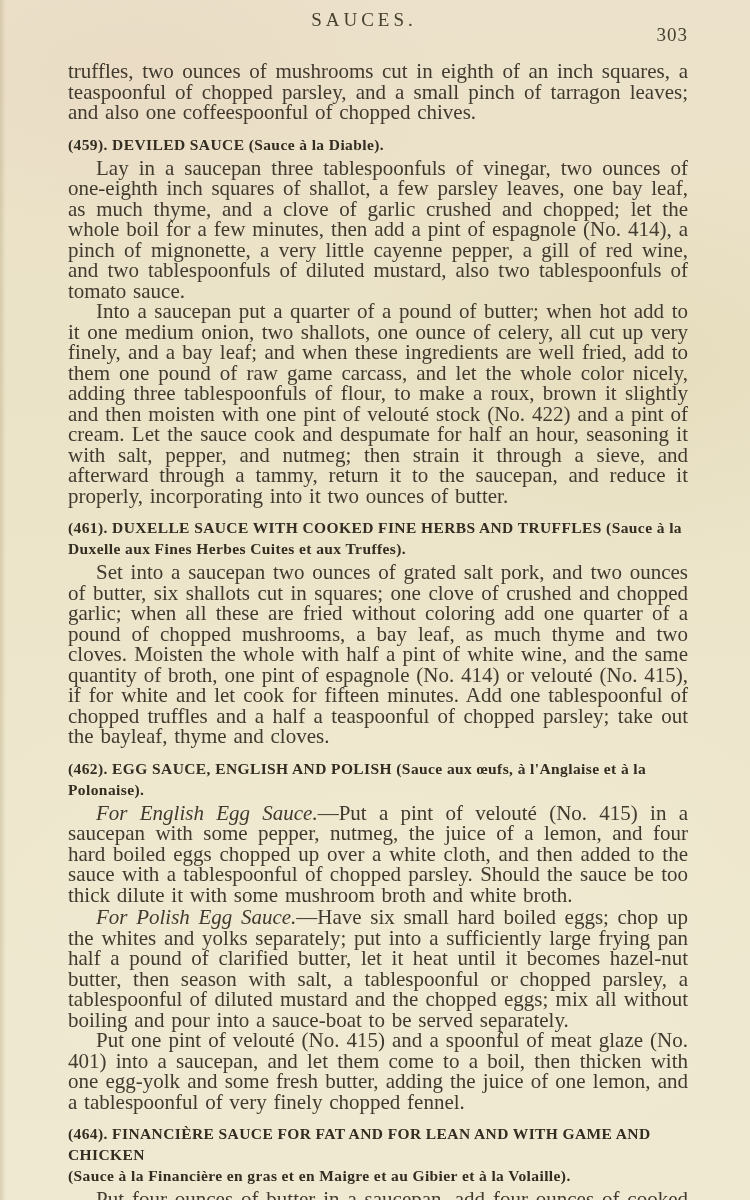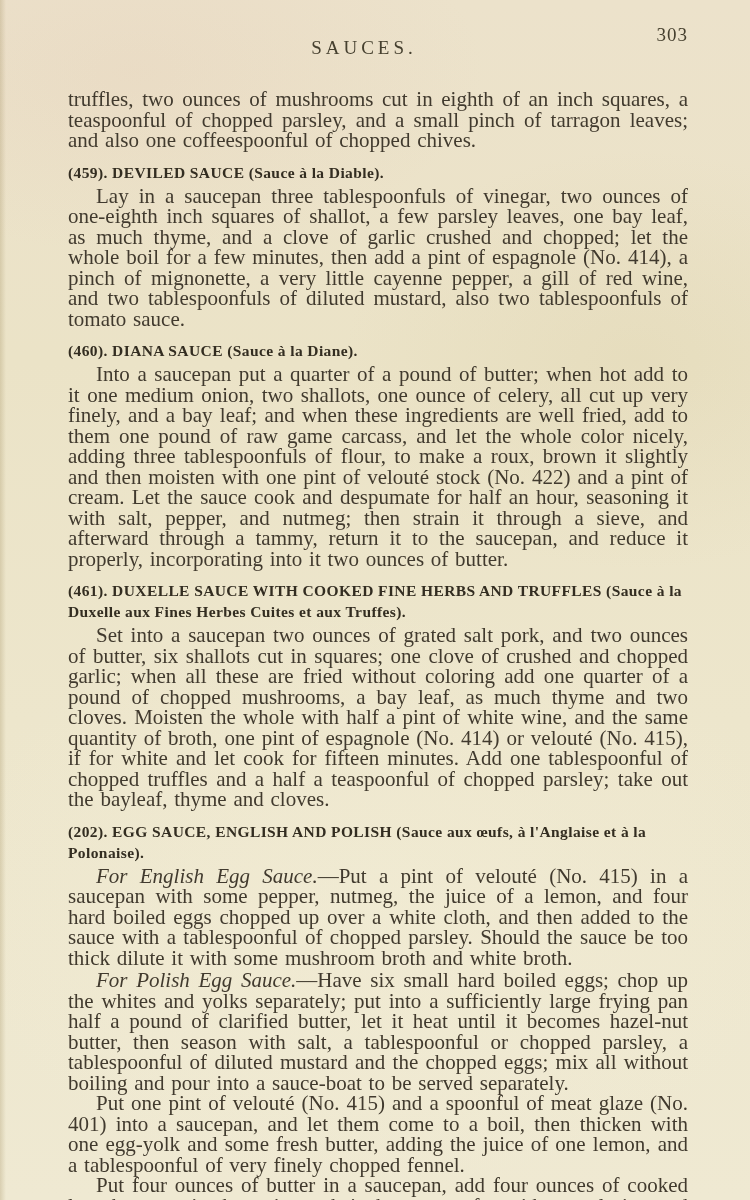--- a/index.html
+++ b/index.html
@@ -23,21 +23,21 @@
   }
   .edge-tint {
     position: absolute;
     left: 0; top: 0; bottom: 0;
     width: 6px;
     background: linear-gradient(90deg, rgba(150,130,80,0.25), rgba(150,130,80,0));
     pointer-events: none;
   }
   .running-head {
     position: relative;
-    padding-top: 37px;
+    padding-top: 9px;
     height: 28px;
     text-align: center;
   }
   .rh-title {
     font-size: 19px;
     letter-spacing: 4px;
     color: #46402f;
     margin-left: -22px; 
   }
   .rh-page {
@@ -88,38 +88,38 @@
   <div class="content">
 
     <p class="body-text">truffles, two ounces of mushrooms cut in eighth of an inch squares, a teaspoonful of chopped parsley, and a small pinch of tarragon leaves; and also one coffeespoonful of chopped chives.</p>
 
     <div class="section">
       <h2 class="section-heading">(459). DEVILED SAUCE (Sauce à la Diable).</h2>
       <p class="body-text indent">Lay in a saucepan three tablespoonfuls of vinegar, two ounces of one-eighth inch squares of shallot, a few parsley leaves, one bay leaf, as much thyme, and a clove of garlic crushed and chopped; let the whole boil for a few minutes, then add a pint of espagnole (No. 414), a pinch of mignonette, a very little cayenne pepper, a gill of red wine, and two tablespoonfuls of diluted mustard, also two tablespoonfuls of tomato sauce.</p>
     </div>
 
     <div class="section">
-      <h2 class="section-heading">(460). DIANA SAUCE (Sauce à la Diane).</h2>
       <p class="body-text indent">Into a saucepan put a quarter of a pound of butter; when hot add to it one medium onion, two shallots, one ounce of celery, all cut up very finely, and a bay leaf; and when these ingredients are well fried, add to them one pound of raw game carcass, and let the whole color nicely, adding three tablespoonfuls of flour, to make a roux, brown it slightly and then moisten with one pint of velouté stock (No. 422) and a pint of cream.  Let the sauce cook and despumate for half an hour, seasoning it with salt, pepper, and nutmeg; then strain it through a sieve, and afterward through a tammy, return it to the saucepan, and reduce it properly, incorporating into it two ounces of butter.</p>
     </div>
 
     <div class="section">
       <h2 class="section-heading">(461). DUXELLE SAUCE WITH COOKED FINE HERBS AND TRUFFLES (Sauce à la Duxelle aux Fines Herbes Cuites et aux Truffes).</h2>
       <p class="body-text indent">Set into a saucepan two ounces of grated salt pork, and two ounces of butter, six shallots cut in squares; one clove of crushed and chopped garlic; when all these are fried without coloring add one quarter of a pound of chopped mushrooms, a bay leaf, as much thyme and two cloves.  Moisten the whole with half a pint of white wine, and the same quantity of broth, one pint of espagnole (No. 414) or velouté (No. 415), if for white and let cook for fifteen minutes.  Add one tablespoonful of chopped truffles and a half a teaspoonful of chopped parsley; take out the bayleaf, thyme and cloves.</p>
     </div>
 
     <div class="section">
-      <h2 class="section-heading">(202). EGG SAUCE, ENGLISH AND POLISH (Sauce aux œufs, à l'Anglaise et à la Polonaise).</h2>
+      <h2 class="section-heading">(462). EGG SAUCE, ENGLISH AND POLISH (Sauce aux œufs, à l'Anglaise et à la Polonaise).</h2>
       <p class="body-text indent"><span class="lead-italic">For English Egg Sauce.</span><span>—Put a pint of velouté (No. 415) in a saucepan with some pepper, nutmeg, the juice of a lemon, and four hard boiled eggs chopped up over a white cloth, and then added to the sauce with a tablespoonful of chopped parsley.  Should the sauce be too thick dilute it with some mushroom broth and white broth.</span></p>
       <p class="body-text indent follow"><span class="lead-italic">For Polish Egg Sauce.</span><span>—Have six small hard boiled eggs; chop up the whites and yolks separately; put into a sufficiently large frying pan half a pound of clarified butter, let it heat until it becomes hazel-nut butter, then season with salt, a tablespoonful or chopped parsley, a tablespoonful of diluted mustard and the chopped eggs; mix all without boiling and pour into a sauce-boat to be served separately.</span></p>
     </div>
 
     <div class="section">
       <p class="body-text indent">Put one pint of velouté (No. 415) and a spoonful of meat glaze (No. 401) into a saucepan, and let them come to a boil, then thicken with one egg-yolk and some fresh butter, adding the juice of one lemon, and a tablespoonful of very finely chopped fennel.</p>
     </div>
 
     <div class="section">
+      <h2 class="section-heading"><span>(464). FINANCIÈRE SAUCE FOR FAT AND FOR LEAN AND WITH GAME AND CHICKEN</span><span class="fr-block">(Sauce à la Financière en gras et en Maigre et au Gibier et à la Volaille).</span></h2>
       <p class="body-text indent">Put four ounces of butter in a saucepan, add four ounces of cooked lean ham cut in three-sixteenth inch squares, fry without coloring and then throw in four ounces of mushrooms or their parings, two bay leaves, as much thyme, one ounce of truffle parings and two gills of dry Madeira or sherry, let simmer and reduce over a slow fire.  Moisten with one pint of veal blond (No. 423), and one pint of espagnole (No. 414), then let boil and despumate, adding a gill more Madeira, and when the suce is done, strain it through a tammy.</p>
       <p class="body-text indent follow"><span class="lead-italic">For Lean.</span><span>—Replace the ham by smoked salmon or sturgeon, the sherry by sauterne, the veal blond by fish stock (No. 417), and use lean espagnole, and then finish the same as for the fat.</span></p>
     </div>
 
   </div>
 </div>
 
 </body></html>

